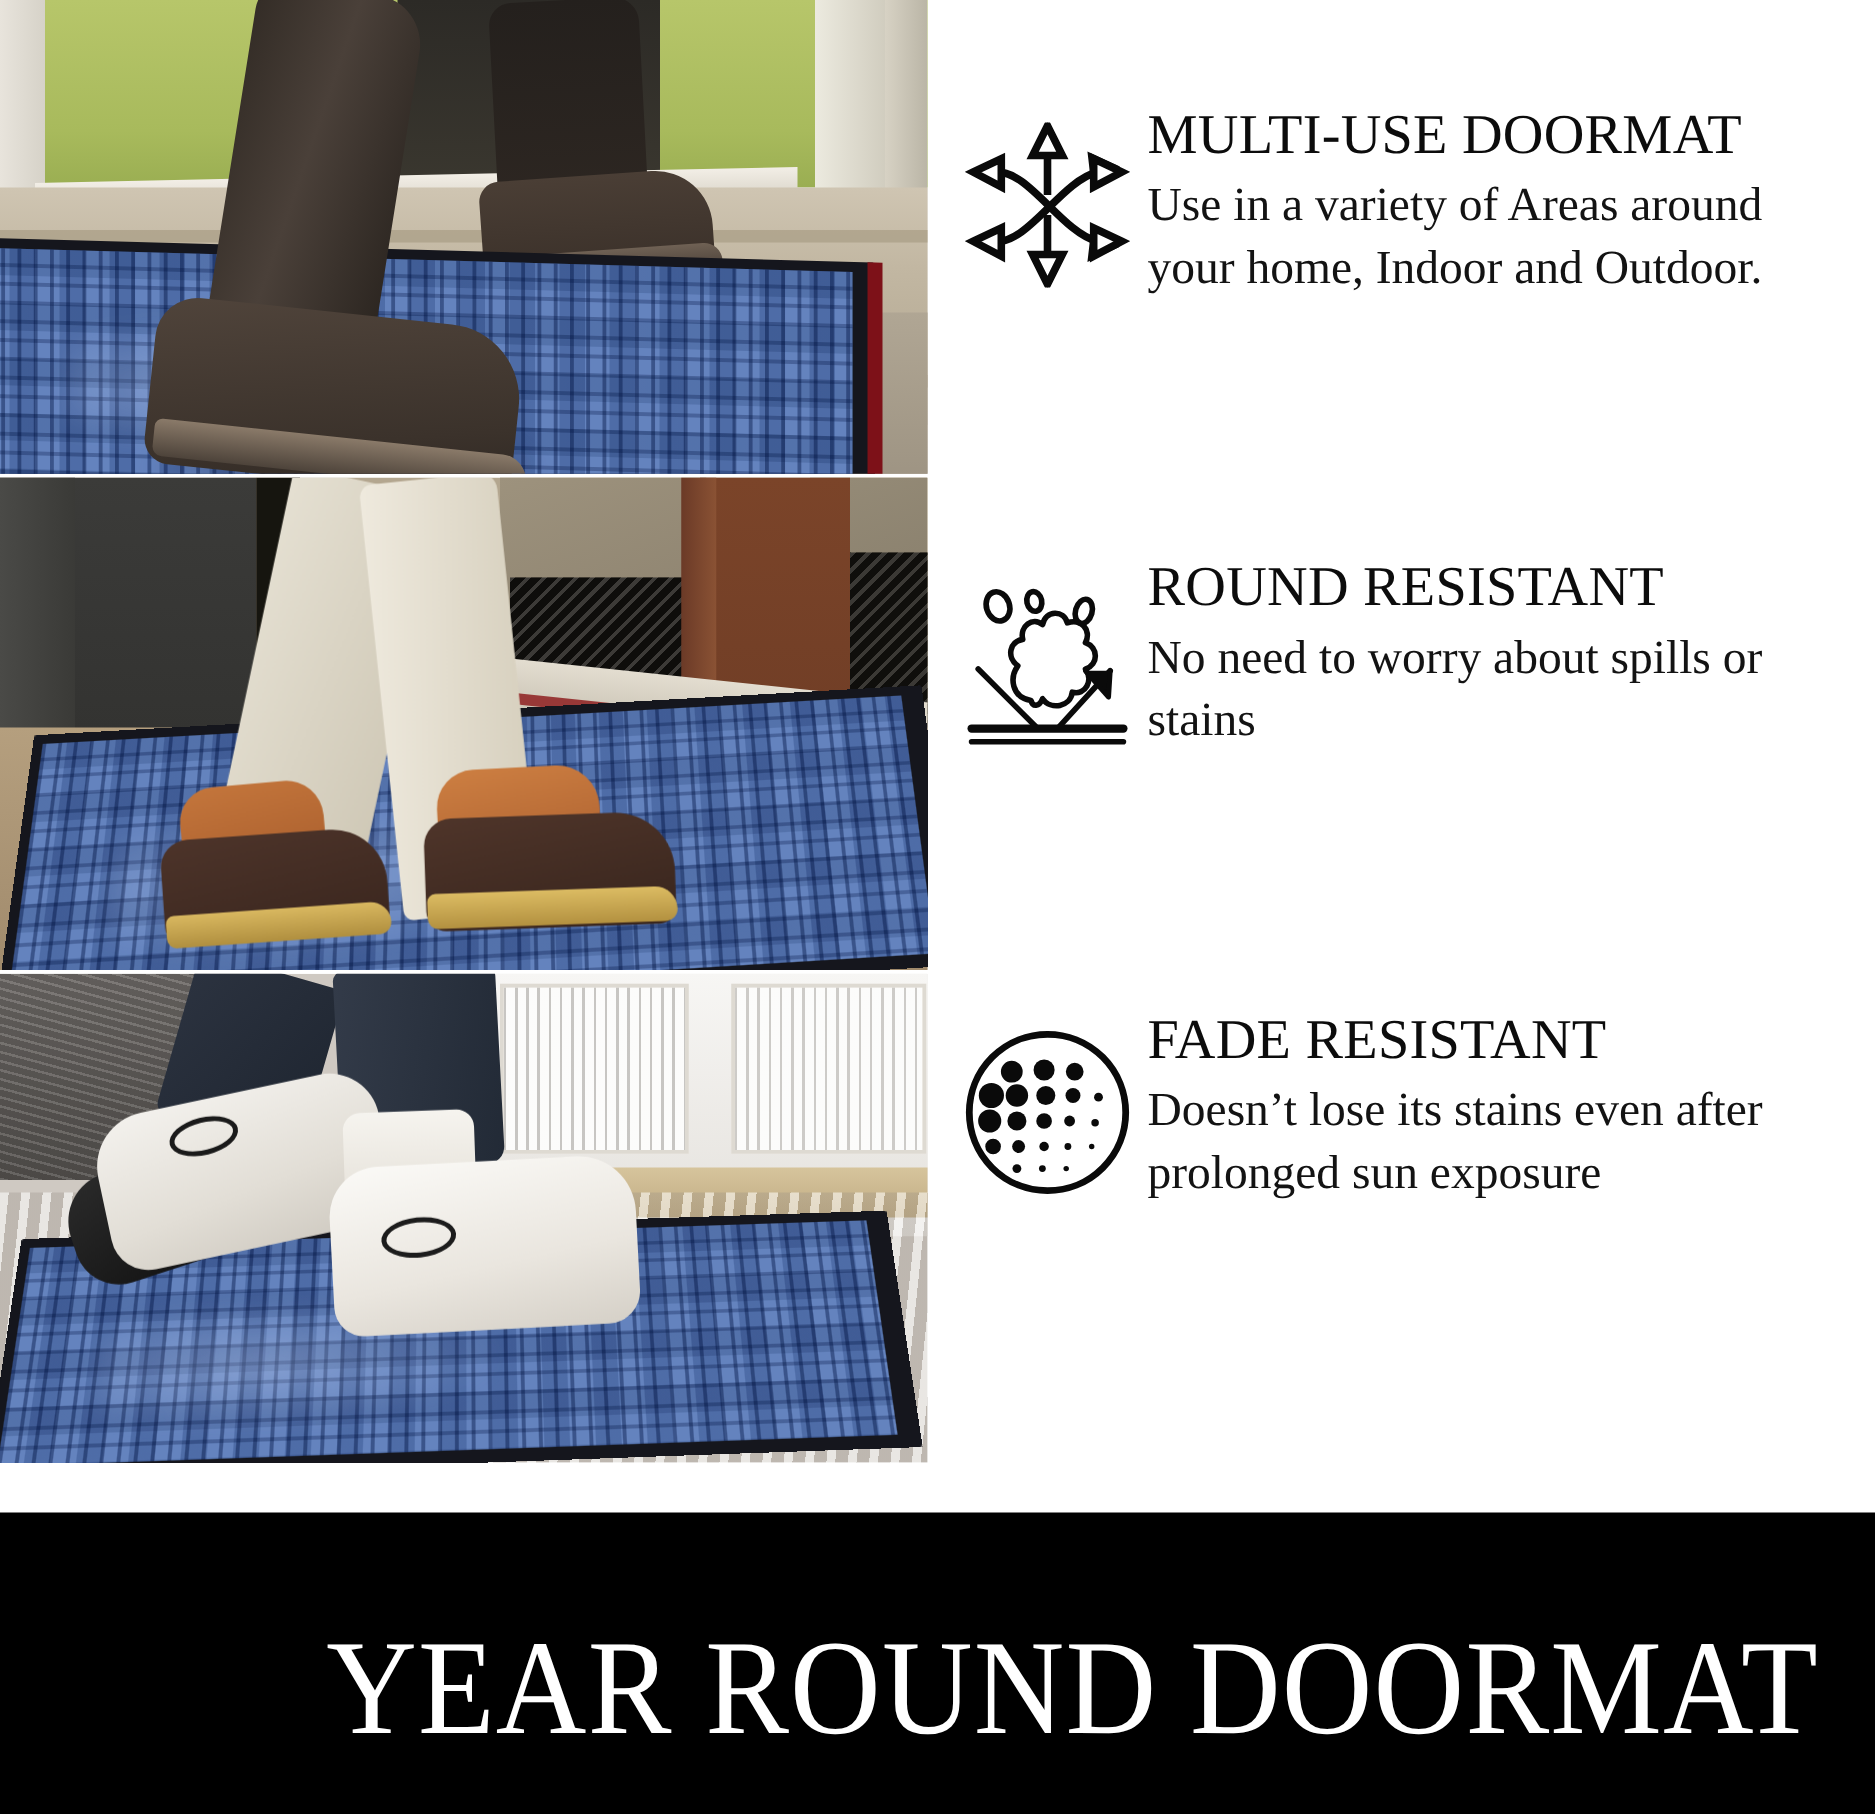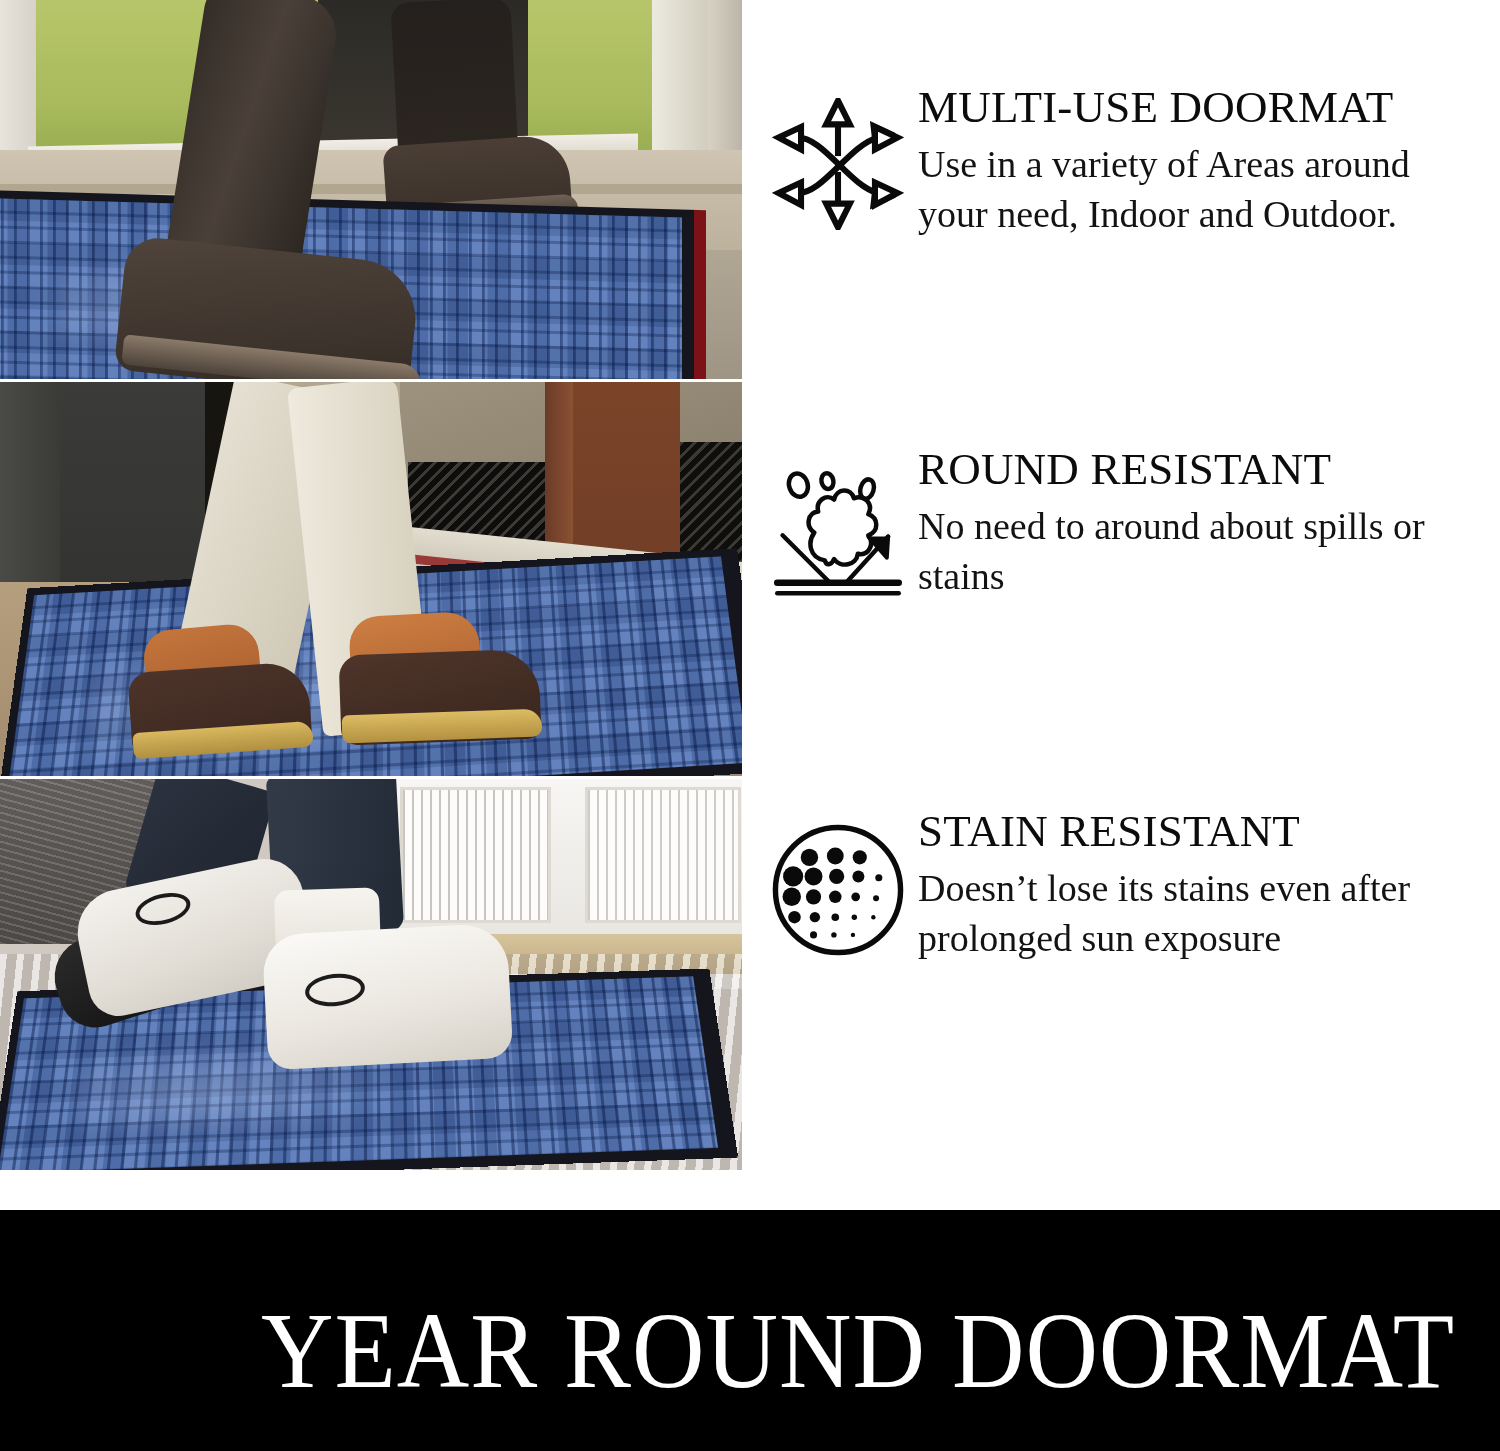--- a/index.html
+++ b/index.html
@@ -551,21 +551,21 @@
 
             <polygon points="95,30 78,22 78,39" fill="#ffffff" stroke="#0a0a0a" stroke-width="4.6"></polygon>
             <polygon points="95,72 78,64 78,81" fill="#ffffff" stroke="#0a0a0a" stroke-width="4.6"></polygon>
 
             <polygon points="50,2 41,20 59,20" fill="#ffffff" stroke="#0a0a0a" stroke-width="4.6"></polygon>
             <polygon points="50,98 41,80 59,80" fill="#ffffff" stroke="#0a0a0a" stroke-width="4.6"></polygon>
           </svg>
         </div>
         <div class="feature-text">
           <p class="feature-title">MULTI-USE DOORMAT</p>
-          <p class="feature-desc">Use in a variety of Areas around your need, Indoor and Outdoor.</p>
+          <p class="feature-desc">Use in a variety of Areas around your home, Indoor and Outdoor.</p>
         </div>
       </div>
 
       <div class="feature">
         <div class="feature-icon">
           <svg width="132" height="140" viewBox="0 0 100 106" fill="none" stroke="#0a0a0a" stroke-width="3.4" stroke-linecap="round" stroke-linejoin="round">
 
             <path d="M40,76 C28,74 27,62 32,55 C25,50 27,40 35,39
                      C33,31 41,25 47,30 C49,21 60,21 62,29
                      C70,26 77,33 73,41 C81,44 81,54 73,57
@@ -580,21 +580,21 @@
 
             <line x1="57" y1="92" x2="88" y2="58"></line>
             <polyline points="88,58 87,74 73,58" fill="#0a0a0a" stroke-width="3"></polyline>
 
             <line x1="4" y1="93" x2="96" y2="93" stroke-width="5"></line>
             <line x1="4" y1="101" x2="96" y2="101" stroke-width="3.4"></line>
           </svg>
         </div>
         <div class="feature-text">
           <p class="feature-title">ROUND RESISTANT</p>
-          <p class="feature-desc">No need to around about spills or stains</p>
+          <p class="feature-desc">No need to worry about spills or stains</p>
         </div>
       </div>
 
       <div class="feature">
         <div class="feature-icon">
           <svg width="136" height="136" viewBox="0 0 100 100" fill="#0a0a0a">
             <circle cx="50" cy="50" r="46" fill="none" stroke="#0a0a0a" stroke-width="4"></circle>
 
             <circle cx="29" cy="26" r="6.4"></circle>
             <circle cx="48" cy="25" r="6.2"></circle>
@@ -617,21 +617,21 @@
             <circle cx="48" cy="70" r="2.8"></circle>
             <circle cx="62" cy="70" r="2.0"></circle>
             <circle cx="76" cy="70" r="1.6"></circle>
 
             <circle cx="32" cy="83" r="2.6"></circle>
             <circle cx="47" cy="83" r="2.0"></circle>
             <circle cx="61" cy="83" r="1.6"></circle>
           </svg>
         </div>
         <div class="feature-text">
-          <p class="feature-title">STAIN RESISTANT</p>
+          <p class="feature-title">FADE RESISTANT</p>
           <p class="feature-desc">Doesn’t lose its stains even after prolonged sun exposure</p>
         </div>
       </div>
 
     </div>
   </div>
 
   <div class="banner">
     <h1 class="banner-title">YEAR ROUND DOORMAT</h1>
   </div>

